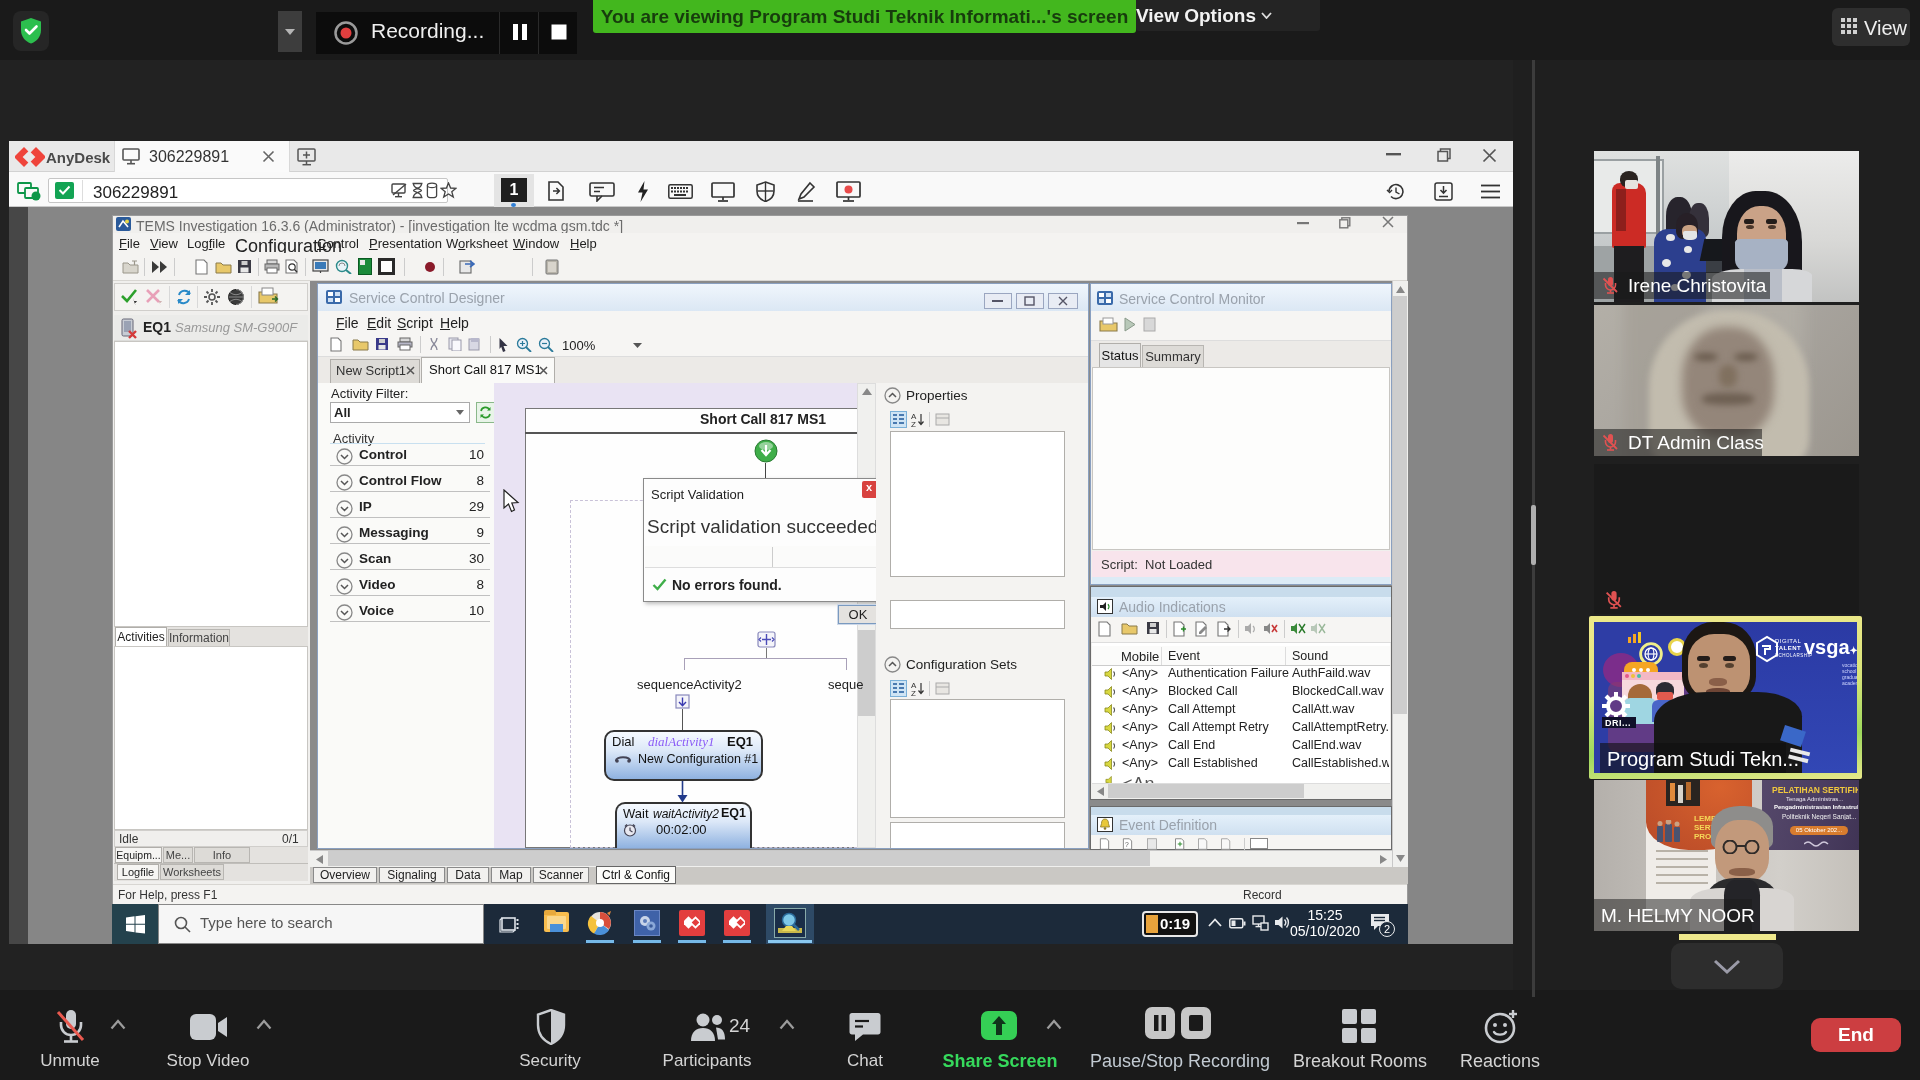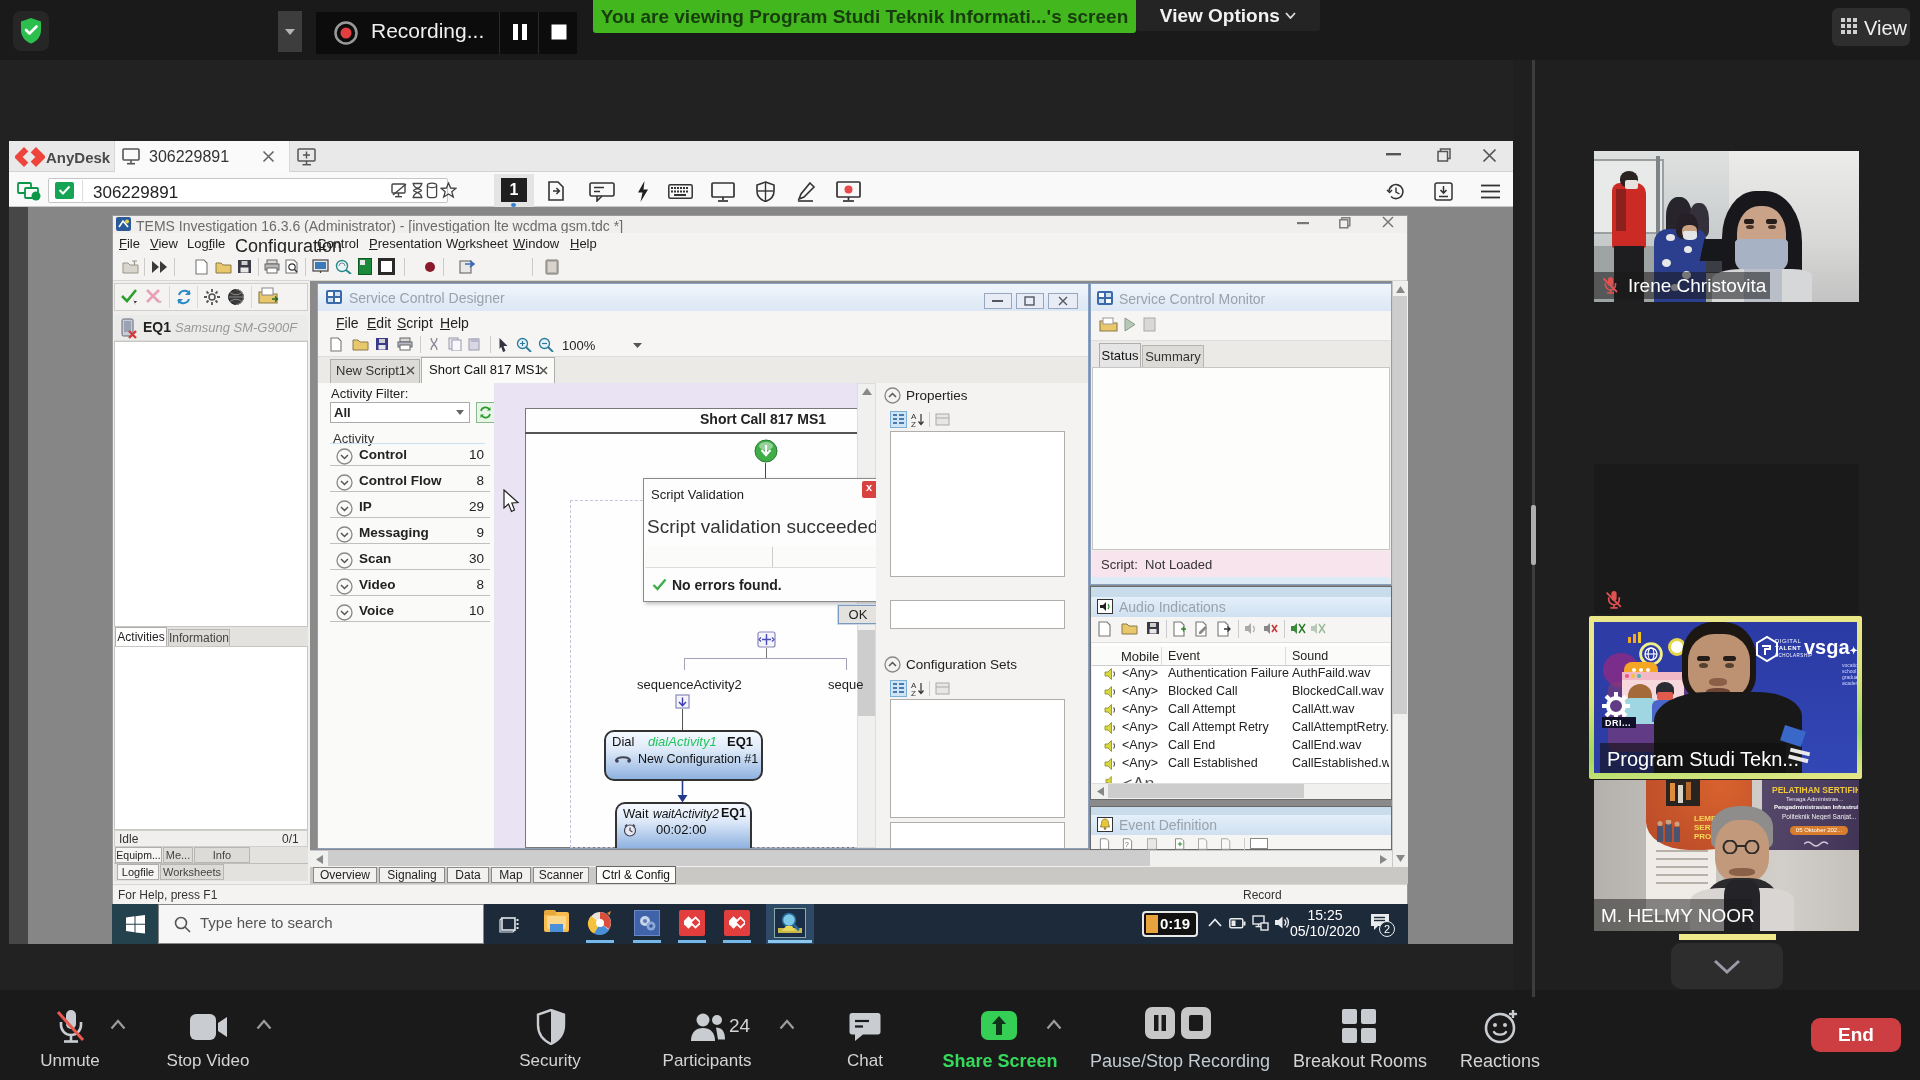--- a/index.html
+++ b/index.html
@@ -36,21 +36,21 @@
 <svg class="abs" style="left:510px;top:22px;" width="20" height="20" viewBox="0 0 20 20">
       <rect x="3" y="2" width="5" height="16" fill="#fff"></rect>
       <rect x="12" y="2" width="5" height="16" fill="#fff"></rect>
     </svg>
 <div class="abs" style="left:538px;top:12px;width:1px;height:42px;background:#2a2a2a;"></div>
 <svg class="abs" style="left:549px;top:22px;" width="20" height="20" viewBox="0 0 20 20">
       <rect x="2.5" y="2.5" width="15" height="15" fill="#fff"></rect>
     </svg>
 
 <div class="abs" style="left:593px;top:0;width:543px;height:33px;background:#43b71e;border-radius:0 0 3px 3px;color:#173c0d;font-size:19px;font-weight:bold;white-space:nowrap;display:flex;align-items:center;justify-content:center;">You are viewing Program Studi Teknik Informati...'s screen</div>
-<div class="abs" style="left:1136px;top:0;width:184px;height:31px;background:#242424;border-radius:0 0 3px 3px;color:#f2f2f2;font-size:19px;font-weight:bold;display:flex;align-items:center;justify-content:center;">View Options&nbsp;<svg width="11" height="7" viewBox="0 0 11 7">
+<div class="abs" style="left:1136px;top:0;width:184px;height:31px;background:#242424;border-radius:0 0 3px 3px;color:#f2f2f2;font-size:19px;font-weight:bold;display:flex;align-items:center;">View Options&nbsp;<svg width="11" height="7" viewBox="0 0 11 7">
         <path d="M1 1 L5.5 6 L10 1" stroke="#ddd" stroke-width="1.8" fill="none"></path>
       </svg></div>
 
 <div class="abs" style="left:1832px;top:8px;width:78px;height:38px;background:#2e2e2e;border-radius:6px;"></div>
 <svg class="abs" style="left:1841px;top:18px;" width="18" height="18" viewBox="0 0 18 18">
   <g fill="#cfcfcf">
         <rect x="0" y="0" width="4" height="4"></rect>
         <rect x="6" y="0" width="4" height="4"></rect>
         <rect x="12" y="0" width="4" height="4"></rect>
         <rect x="0" y="6" width="4" height="4"></rect>
@@ -203,20 +203,42 @@
     <rect x="7" y="1" width="5" height="9" rx="2.5" fill="#e05252"></rect>
     <path d="M4.5 7 v2 a5 5 0 0 0 10 0 V7" stroke="#e05252" stroke-width="1.6" fill="none"></path>
     <line x1="9.5" y1="14" x2="9.5" y2="16.5" stroke="#e05252" stroke-width="1.6"></line>
     <line x1="6" y1="17" x2="13" y2="17" stroke="#e05252" stroke-width="1.6"></line>
     <line x1="2.5" y1="2.5" x2="16" y2="16" stroke="#e05252" stroke-width="1.8"></line>
   </svg>
   <div class="abs" style="left:34px;top:124px;color:#fff;font-size:19px;">Irene Christovita</div>
 </div>
 
 
+<div class="abs" style="left:1594px;top:305px;width:265px;height:151px;background:#a9a49c;overflow:hidden;">
+  <div class="abs" style="left:0;top:0;width:265px;height:151px;background:linear-gradient(135deg,#b3afa7,#a8a49e 50%,#9b968e);"></div>
+  <div class="abs" style="left:30px;top:-20px;width:80px;height:190px;background:#a39e95;opacity:.7;filter:blur(6px);"></div>
+  <div class="abs" style="left:150px;top:-10px;width:60px;height:170px;background:#b5b1a8;opacity:.7;filter:blur(8px);"></div>
+
+  <div class="abs" style="left:55px;top:5px;width:160px;height:160px;background:#c2bcae;border-radius:48% 48% 20% 20%;filter:blur(3px);"></div>
+  <div class="abs" style="left:88px;top:22px;width:92px;height:110px;background:#94867a;border-radius:46% 46% 40% 40%;filter:blur(5px);"></div>
+  <div class="abs" style="left:100px;top:48px;width:24px;height:8px;background:#6a5c4e;border-radius:50%;filter:blur(3px);"></div>
+  <div class="abs" style="left:140px;top:48px;width:24px;height:8px;background:#6a5c4e;border-radius:50%;filter:blur(3px);"></div>
+  <div class="abs" style="left:125px;top:60px;width:18px;height:22px;background:#80705f;border-radius:40%;filter:blur(3px);"></div>
+  <div class="abs" style="left:108px;top:88px;width:52px;height:12px;background:#6e6053;border-radius:40%;filter:blur(3px);"></div>
+
+  <div class="abs" style="left:0;top:124px;width:168px;height:27px;background:rgba(25,25,25,0.55);"></div>
+  <svg class="abs" style="left:7px;top:128px;" width="19" height="19" viewBox="0 0 19 19">
+    <rect x="7" y="1" width="5" height="9" rx="2.5" fill="#e05252"></rect>
+    <path d="M4.5 7 v2 a5 5 0 0 0 10 0 V7" stroke="#e05252" stroke-width="1.6" fill="none"></path>
+    <line x1="9.5" y1="14" x2="9.5" y2="16.5" stroke="#e05252" stroke-width="1.6"></line>
+    <line x1="6" y1="17" x2="13" y2="17" stroke="#e05252" stroke-width="1.6"></line>
+    <line x1="2.5" y1="2.5" x2="16" y2="16" stroke="#e05252" stroke-width="1.8"></line>
+  </svg>
+  <div class="abs" style="left:34px;top:127px;color:#fff;font-size:19px;">DT Admin Class</div>
+</div>
 
 
 <div class="abs" style="left:1594px;top:464px;width:265px;height:150px;background:#1a1a1a;overflow:hidden;">
   <svg class="abs" style="left:10px;top:126px;" width="20" height="20" viewBox="0 0 19 19">
     <rect x="7" y="1" width="5" height="9" rx="2.5" fill="#e05252"></rect>
     <path d="M4.5 7 v2 a5 5 0 0 0 10 0 V7" stroke="#e05252" stroke-width="1.6" fill="none"></path>
     <line x1="9.5" y1="14" x2="9.5" y2="16.5" stroke="#e05252" stroke-width="1.6"></line>
     <line x1="6" y1="17" x2="13" y2="17" stroke="#e05252" stroke-width="1.6"></line>
     <line x1="2.5" y1="2.5" x2="16" y2="16" stroke="#e05252" stroke-width="1.8"></line>
   </svg>
@@ -965,21 +987,21 @@
 <div class="abs" style="left:637px;top:677px;font-size:13px;color:#222;">sequenceActivity2</div>
 <div class="abs" style="left:828px;top:677px;font-size:13px;color:#222;">seque</div>
 <svg class="abs" style="left:675px;top:694px;" width="15" height="15" viewBox="0 0 15 15">
       <rect x="1" y="1" width="13" height="13" fill="#f4f4fa" stroke="#8888bb" stroke-width="1.2"></rect>
       <path d="M7.5 3.5 v8 m-3.5 -3.5 l3.5 3.8 l3.5 -3.8" stroke="#3a3ab0" stroke-width="1.4" fill="none"></path>
     </svg>
 <div class="abs" style="left:682px;top:709px;width:1px;height:21px;background:#555;"></div>
 
 <div class="abs" style="left:604px;top:730px;width:159px;height:51px;border:2px solid #333;border-radius:10px;background:linear-gradient(180deg,#f6faff 0%,#dce8f8 40%,#8fb2e0 100%);"></div>
 <div class="abs" style="left:612px;top:734px;font-size:13px;color:#111;">Dial</div>
-<div class="abs" style="left:648px;top:734px;font-size:13px;font-style:italic;color:#22c55e;">dialActivity1</div>
+<div class="abs" style="left:648px;top:734px;font-size:13px;font-style:italic;color:#8b5cf6;font-family:Liberation Serif, serif;">dialActivity1</div>
 <div class="abs" style="left:727px;top:734px;font-size:13px;font-weight:bold;color:#111;">EQ1</div>
 <svg class="abs" style="left:614px;top:753px;" width="18" height="10" viewBox="0 0 18 10">
       <path d="M2 8 C2 3 16 3 16 8" stroke="#445" stroke-width="2.2" fill="none"></path>
       <circle cx="3" cy="8" r="1.8" fill="#445"></circle>
       <circle cx="15" cy="8" r="1.8" fill="#445"></circle>
     </svg>
 <div class="abs" style="left:638px;top:752px;font-size:12.5px;color:#111;">New Configuration #1</div>
 <svg class="abs" style="left:677px;top:781px;" width="11" height="22" viewBox="0 0 11 22">
       <line x1="5.5" y1="0" x2="5.5" y2="15" stroke="#223a8a" stroke-width="1.6"></line>
       <path d="M0.5 14 L5.5 21.5 L10.5 14 Z" fill="#223a8a"></path>

